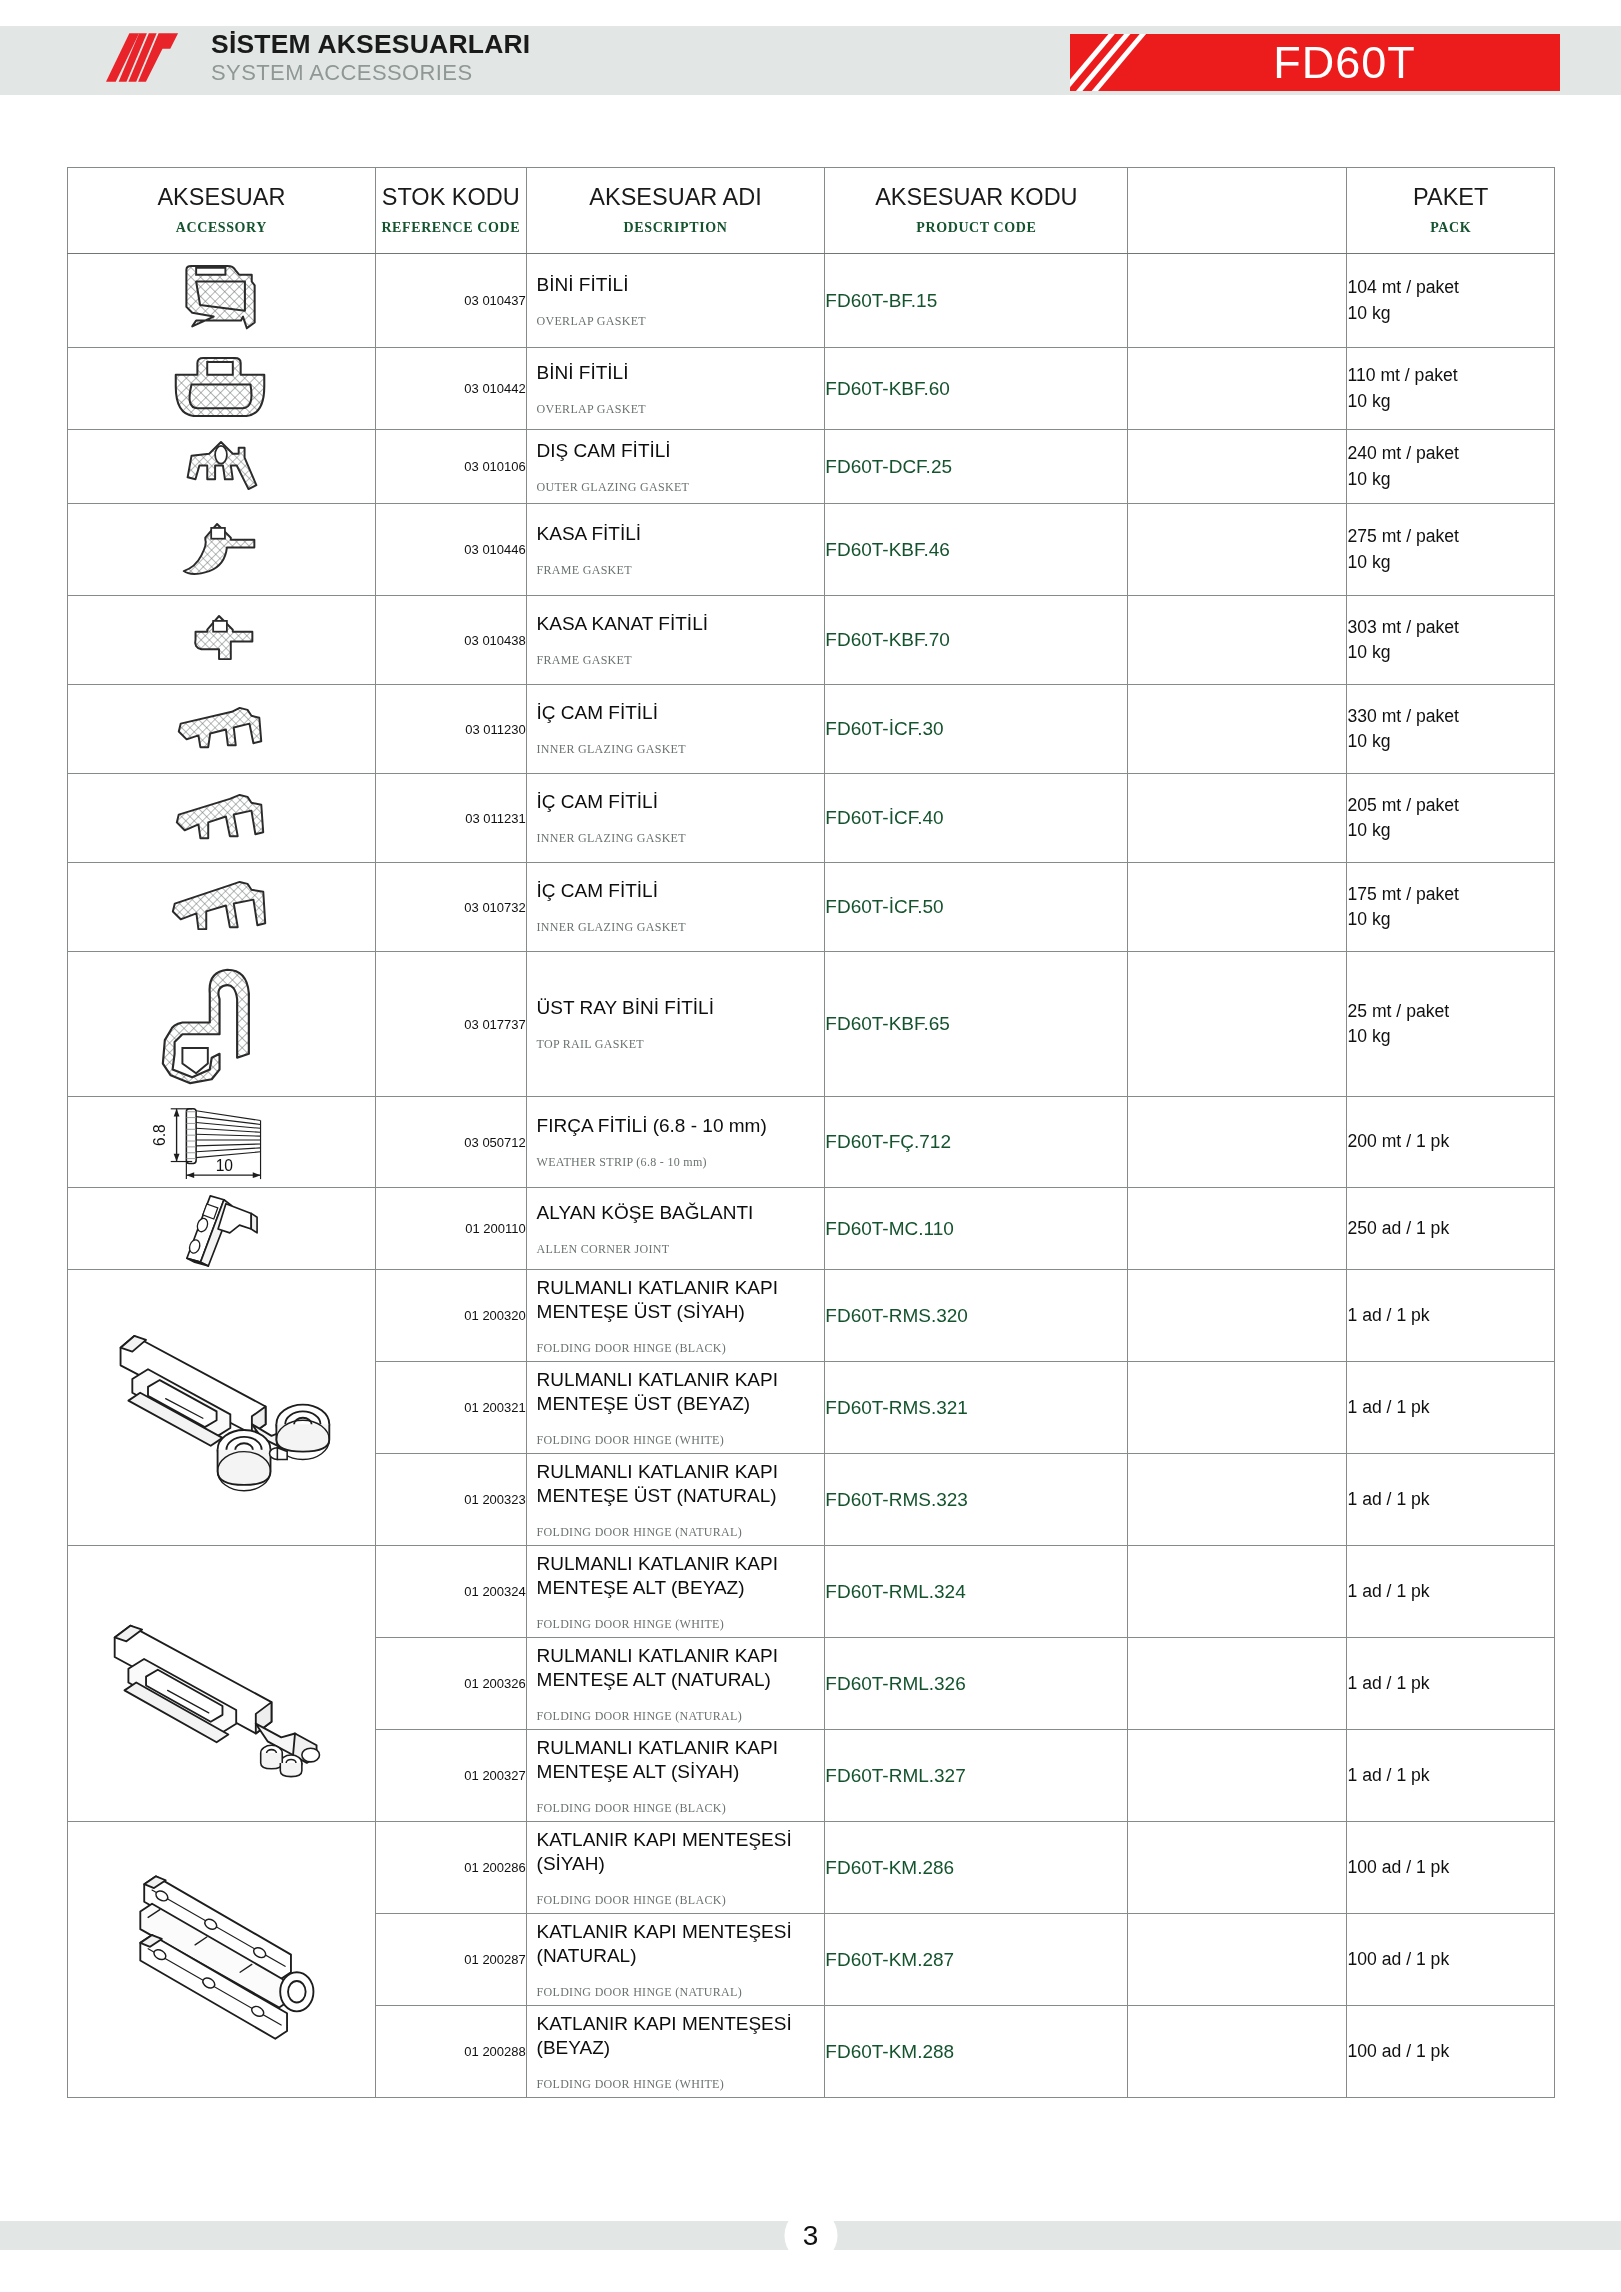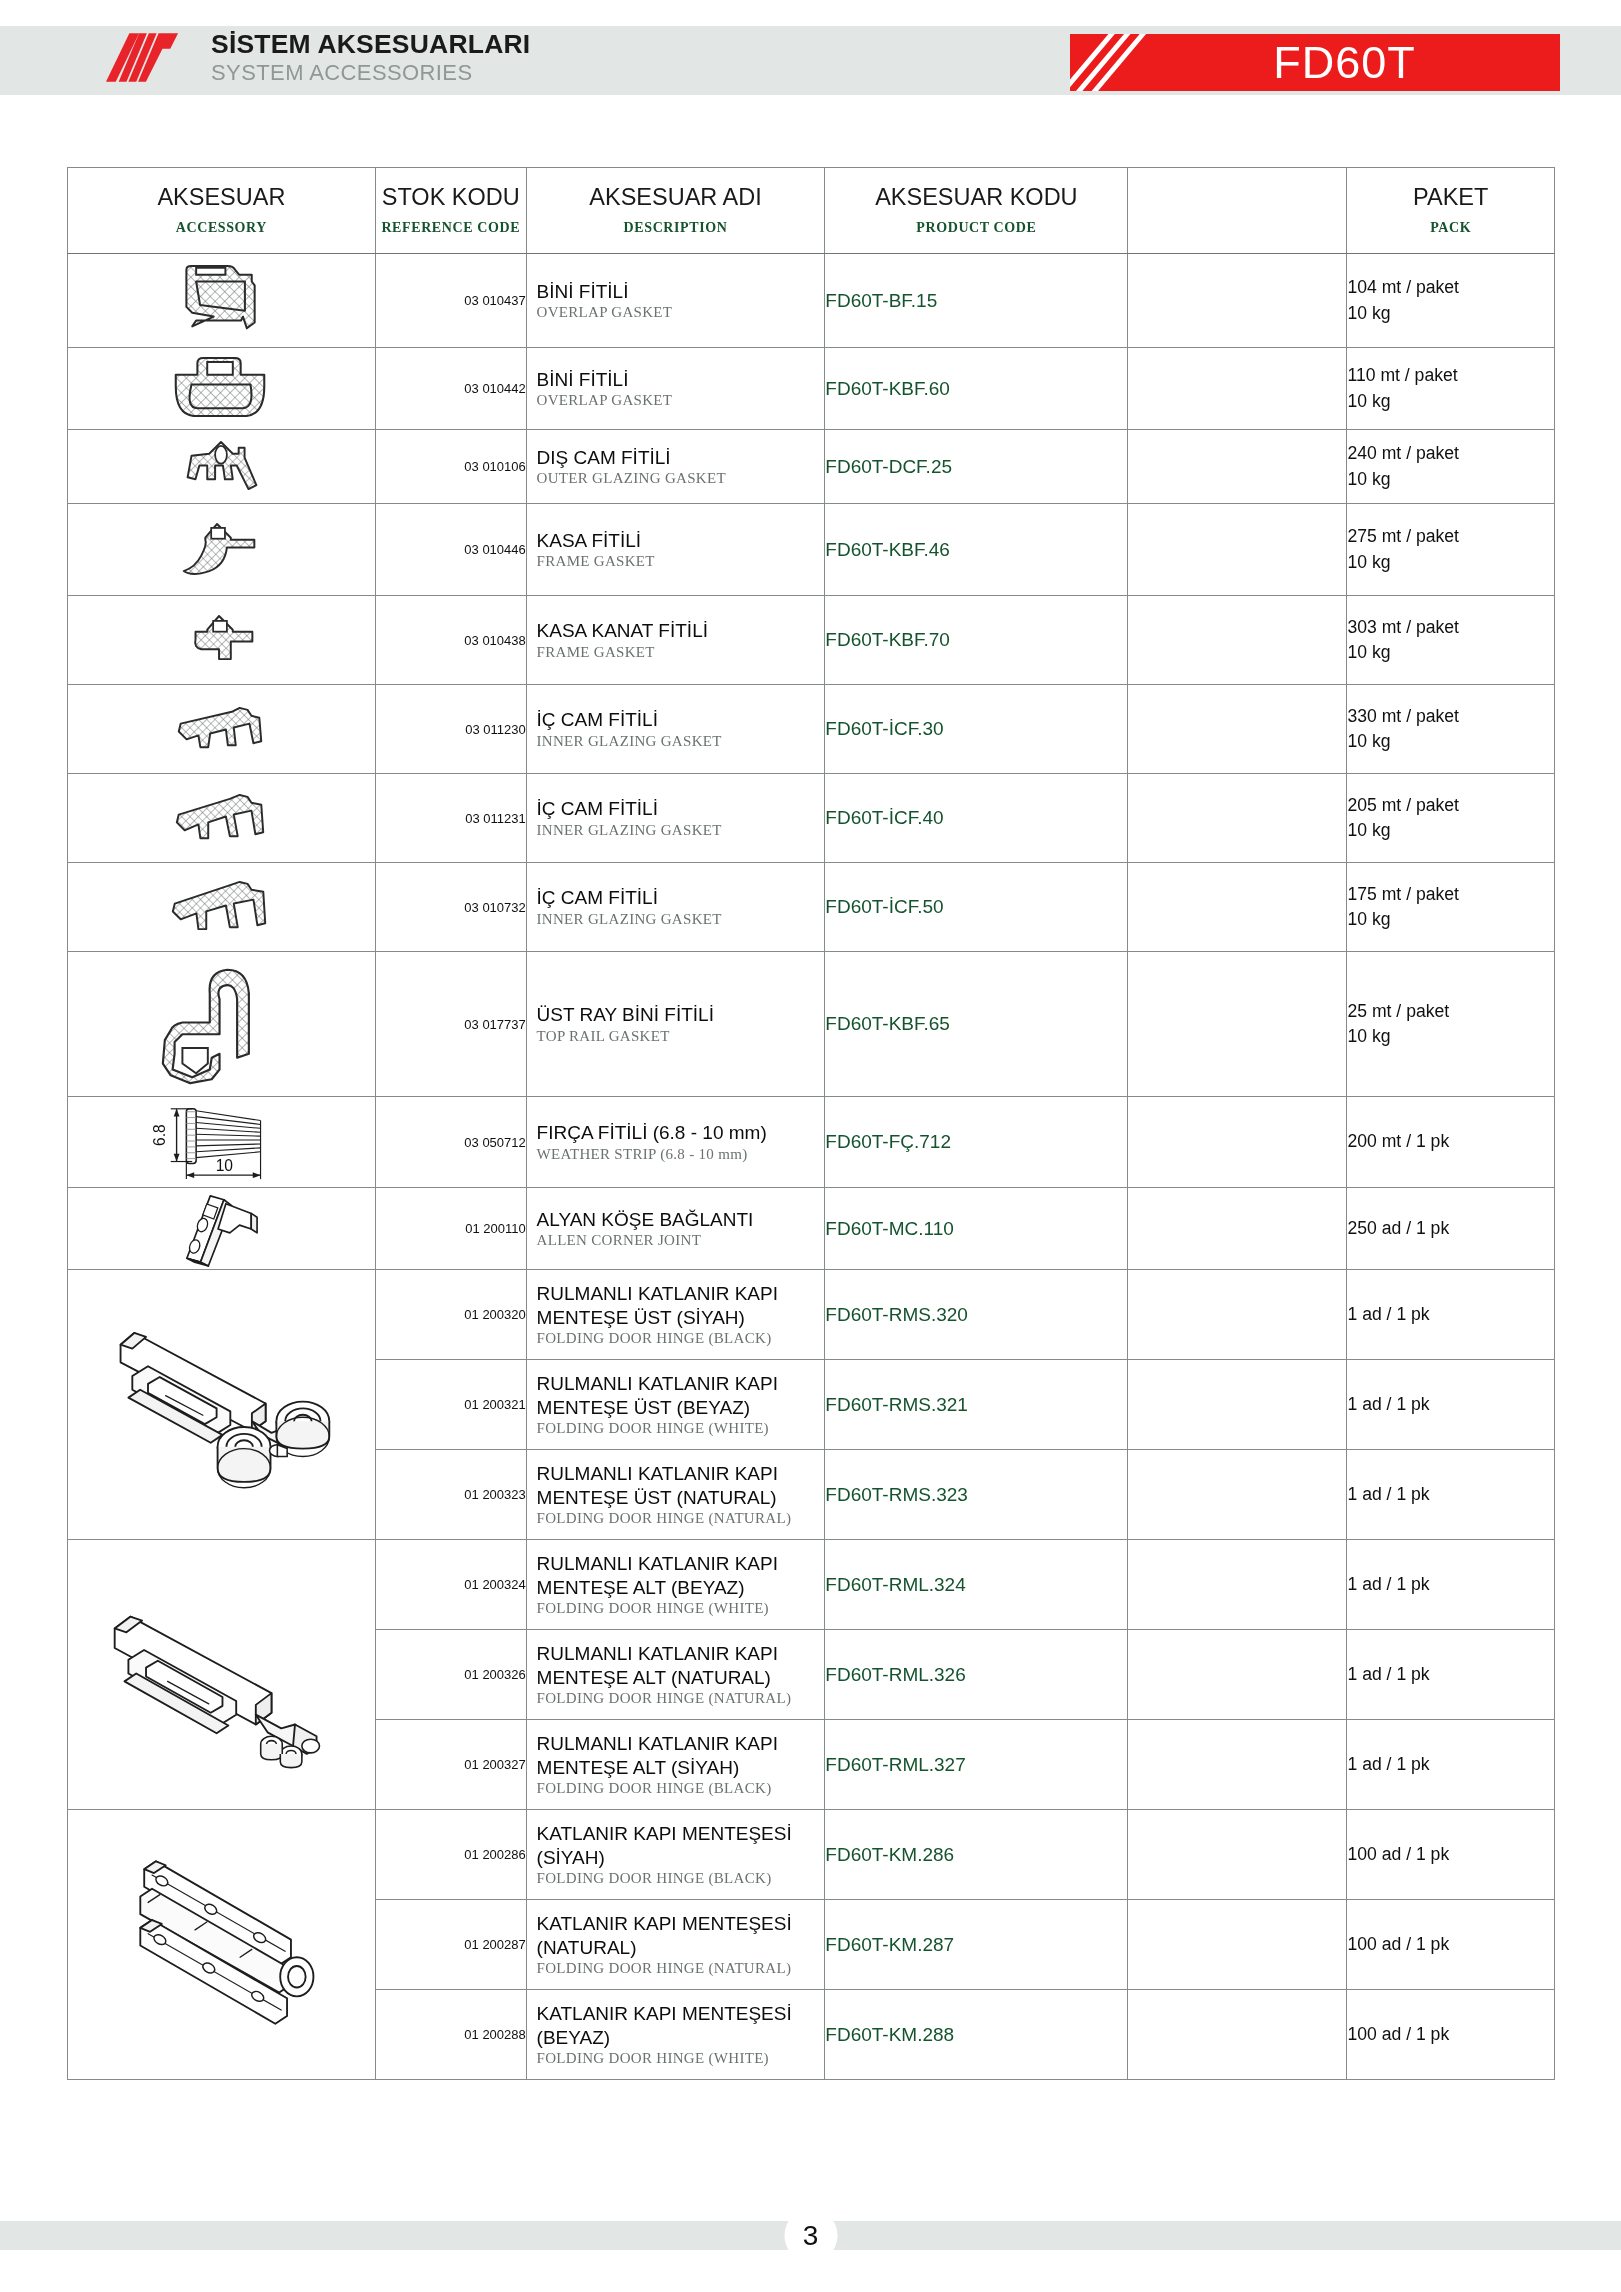--- a/index.html
+++ b/index.html
@@ -82,22 +82,22 @@
   td.cell-ref { text-align: right; font-size: 13px; color:#101010;margin-left:44px; }
   td.cell-desc { padding: 5.9px 0 5.9px 9.8px; }
   td.cell-prod { text-align: left; font-size: 19px; color:#14532d; }
   td.cell-pack { text-align: left; font-size: 17.6px; color:#101010; line-height: 1.45; }
 
   .d-main {
     font-size: 19px; color: #0d0d0d; line-height: 1.26; font-weight: 400;
   }
   .d-sub {
     font-family: "Liberation Serif", serif;
-    font-size: 15px; color: #6a7270; letter-spacing: 0.3px;
-    margin-top: 0; line-height: 1.2;
+    font-size: 12px; color: #6a7270; letter-spacing: 0.3px;
+    margin-top: 17px; line-height: 1.2;
   }
   .pack-l2 { display:block; }
 
   
   .prof { display: block; margin: 0 auto; }
 
   
   .footer-band {
     position: absolute; left: 0; bottom: 43px;
     width: 1621px; height: 29px; background: #e2e7e5;

